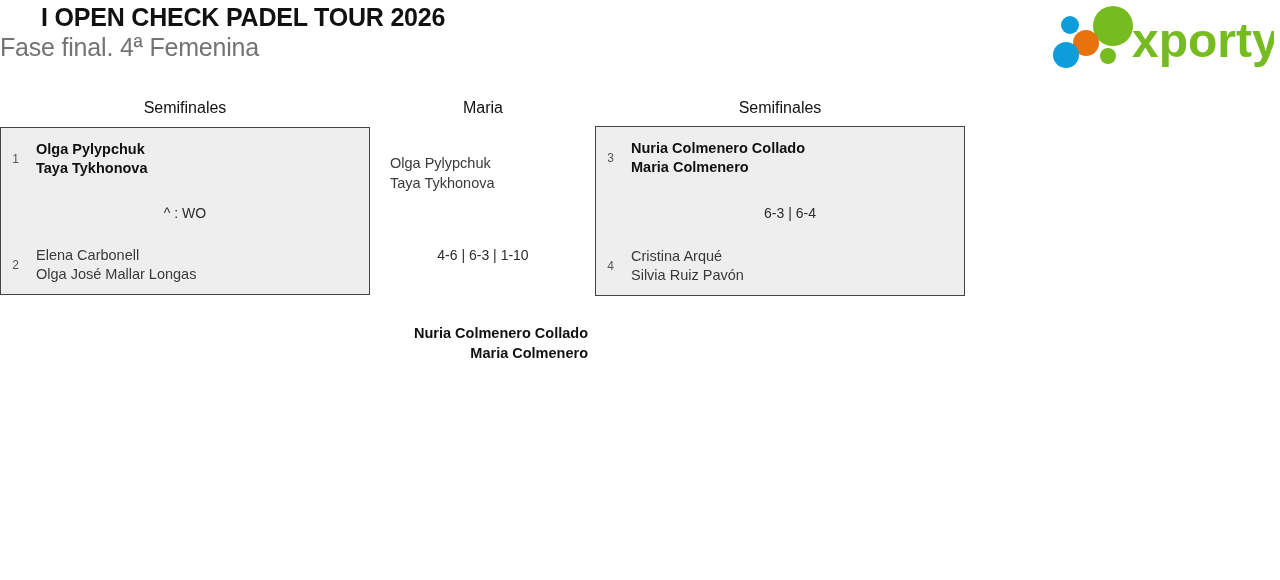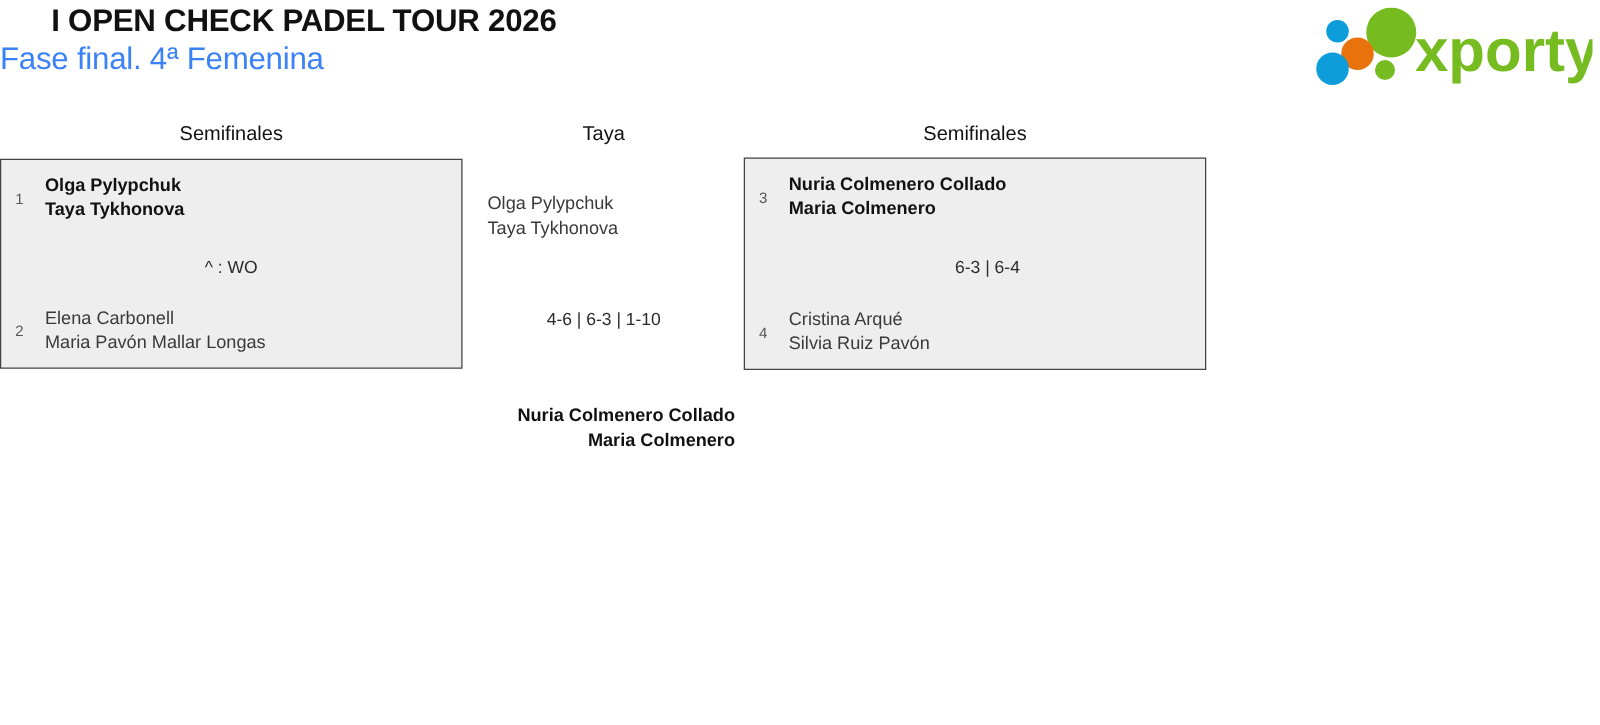--- a/index.html
+++ b/index.html
@@ -37,21 +37,21 @@
     letter-spacing: -0.2px;
     color: #111111;
     white-space: nowrap;
     padding-left: 41px;
   }
   .title-line2 {
     font-size: 25px;
     font-weight: 400;
     line-height: 30px;
     letter-spacing: -0.2px;
-    color: #3b82f6;
+    color: #737373;
     white-space: nowrap;
   }
 
   
   .logo {
     position: absolute;
     right: 6px;
     top: 6px;
     width: 226px;
     height: 62px;
@@ -191,40 +191,40 @@
       <circle cx="60" cy="50" r="8" fill="#76bc21"></circle>
 
       <text x="84" y="51" font-family="'Liberation Sans', sans-serif" font-size="48" font-weight="700" fill="#76bc21">xporty</text>
     </svg>
   </div>
 </div>
 
 <div class="bracket">
 
   <div class="round-header rh-sf-left">Semifinales</div>
-  <div class="round-header rh-final">Taya</div>
+  <div class="round-header rh-final">Maria</div>
   <div class="round-header rh-sf-right">Semifinales</div>
 
   <div class="match-box box-sf-left">
 
     <div class="team-row top winner">
       <span class="seed">1</span>
       <span class="players">
         <span class="player">Olga Pylypchuk</span>
         <span class="player">Taya Tykhonova</span>
       </span>
     </div>
 
     <div class="match-score">^ : WO</div>
 
     <div class="team-row bottom loser">
       <span class="seed">2</span>
       <span class="players">
         <span class="player">Elena Carbonell</span>
-        <span class="player">Maria Pavón Mallar Longas</span>
+        <span class="player">Olga José Mallar Longas</span>
       </span>
     </div>
   </div>
 
   <div class="match-box box-sf-right">
 
     <div class="team-row top winner">
       <span class="seed">3</span>
       <span class="players">
         <span class="player">Nuria Colmenero Collado</span>

